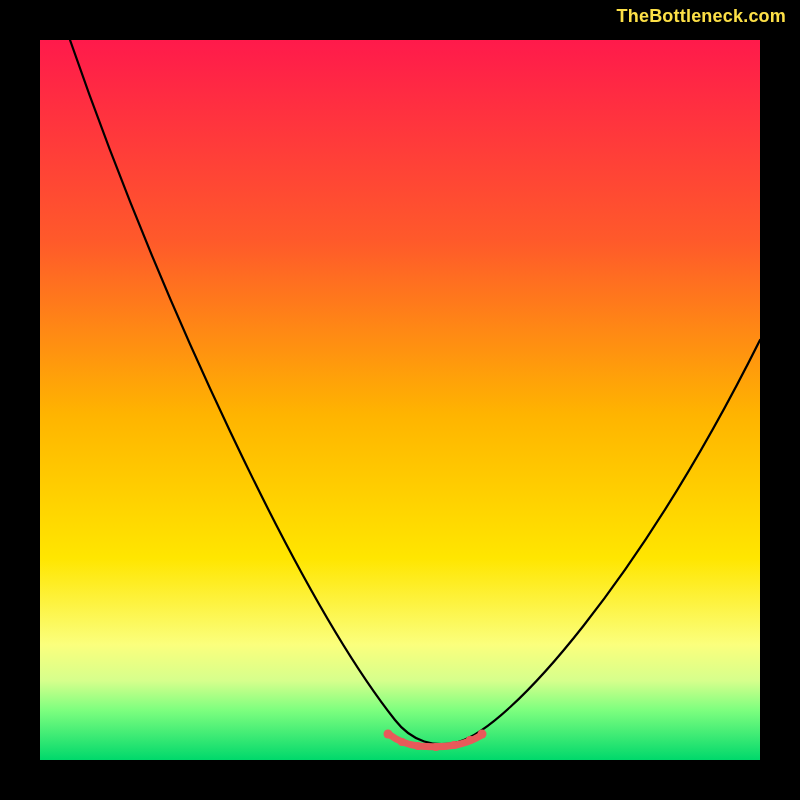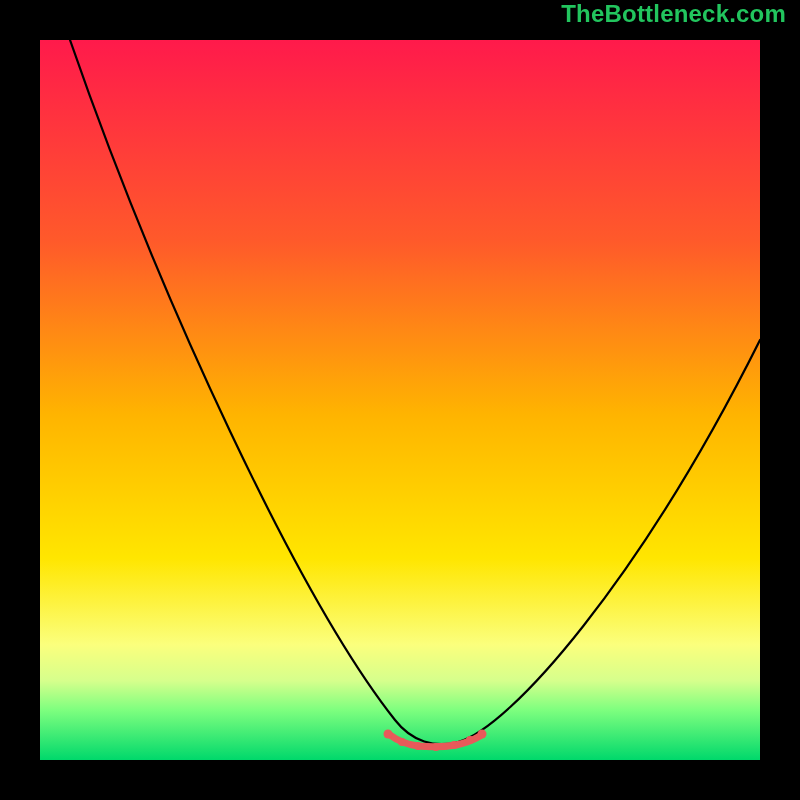--- a/index.html
+++ b/index.html
@@ -12,24 +12,24 @@
     overflow: hidden;
   }
   .outer {
     position: relative;
     width: 800px;
     height: 800px;
     background: #000;
   }
   .watermark {
     position: absolute;
-    top: 0;
+    top: 6px;
     right: 14px;
-    color: #22c55e;
-    font-size: 24px;
+    color: #fde047;
+    font-size: 18px;
     font-weight: 600;
     letter-spacing: 0.2px;
     z-index: 3;
   }
   .plot-area {
     position: absolute;
     left: 40px;
     top: 40px;
     width: 720px;
     height: 720px;

